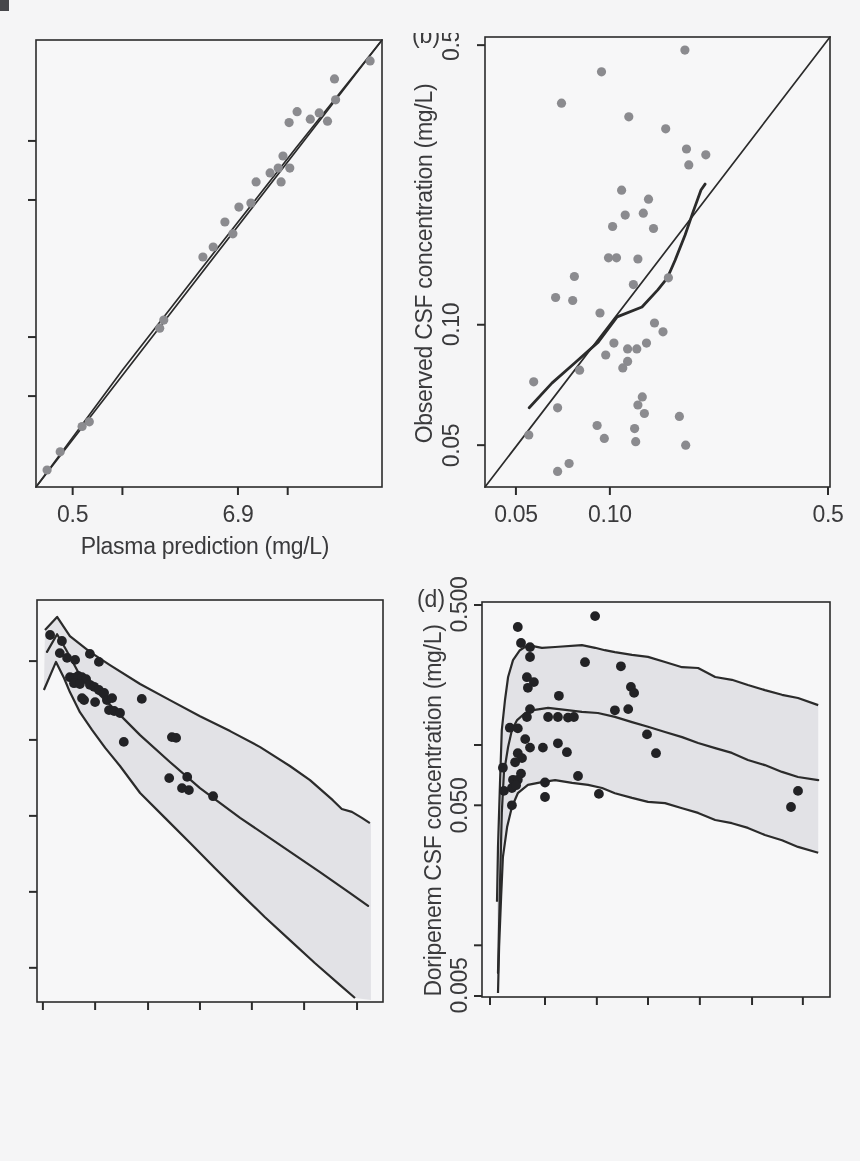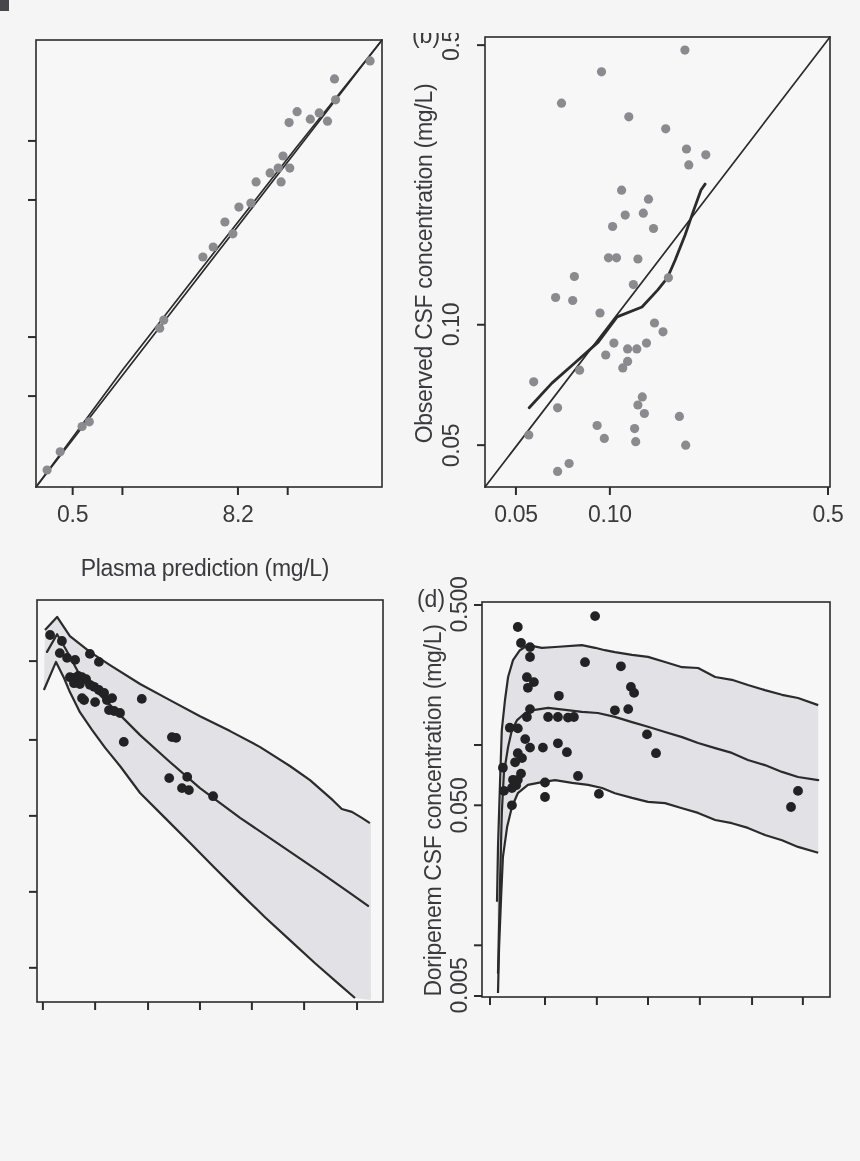--- a/index.html
+++ b/index.html
@@ -7,21 +7,21 @@
         font-family:"Liberation Sans",sans-serif;color:#3a3a3c;}
   #chart{position:absolute;left:0;top:0;}
   #labels{position:absolute;left:0;top:0;width:860px;height:1161px;pointer-events:none;}
   .xtitle{position:absolute;text-align:center;font-size:23px;letter-spacing:-0.3px;}
   .vtitle{position:absolute;display:flex;align-items:center;justify-content:center;
           font-size:23px;letter-spacing:-0.3px;transform:rotate(-90deg);white-space:nowrap;}
   .pletter{position:absolute;font-size:23px;text-align:center;}
   .xtick{position:absolute;width:74px;text-align:center;font-size:23px;letter-spacing:-0.3px;}
   .ytick{position:absolute;width:26px;height:84px;display:flex;align-items:center;justify-content:center;}
   .ytick>span{transform:rotate(-90deg);font-size:23px;white-space:nowrap;letter-spacing:-0.3px;}
-  #t-a{left:55px;top:533px;width:300px;margin-top:22px;}
+  #t-a{left:55px;top:533px;width:300px;}
   #t-b{left:505px;top:533px;width:304px;}
   #t-by{left:194px;top:250px;width:460px;height:27px;}
   #t-dy{left:203px;top:797px;width:460px;height:27px;}
   #pl-b{left:404px;top:22px;width:44px;}
   #pl-d{left:409px;top:586px;width:44px;}
   #crop-mask{position:absolute;left:388px;top:0;width:96px;height:33px;background:#f5f5f6;z-index:6;}
   #corner-fragment{position:absolute;left:0;top:0;width:9px;height:11px;background:#47474b;}
 </style>
 </head>
 <body>
@@ -258,21 +258,21 @@
         <line x1="474" y1="996" x2="482" y2="996" stroke="#2b2b2b" stroke-width="2"></line>
       </g>
     </svg>
   <div id="labels">
     <div class="xtitle" id="t-a">Plasma prediction (mg/L)</div>
     <div class="vtitle" id="t-by">Observed CSF concentration (mg/L)</div>
     <div class="vtitle" id="t-dy">Doripenem CSF concentration (mg/L)</div>
     <div class="pletter" id="pl-b">(b)</div>
     <div class="pletter" id="pl-d">(d)</div>
   <div class="xtick" style="left: 35.6671px; top: 501px;">0.5</div>
-      <div class="xtick" style="left: 200.947px; top: 501px;">8.2</div>
+      <div class="xtick" style="left: 200.947px; top: 501px;">6.9</div>
       <div class="xtick" style="left: 478.924px; top: 501px;">0.05</div>
       <div class="xtick" style="left: 572.871px; top: 501px;">0.10</div>
       <div class="xtick" style="left: 791.009px; top: 501px;">0.5</div>
       <div class="ytick" style="left: 439px; top: 3.14496px;">
         <span>0.5</span>
       </div>
       <div class="ytick" style="left: 439px; top: 282.748px;">
         <span>0.10</span>
       </div>
       <div class="ytick" style="left: 439px; top: 403.167px;">

